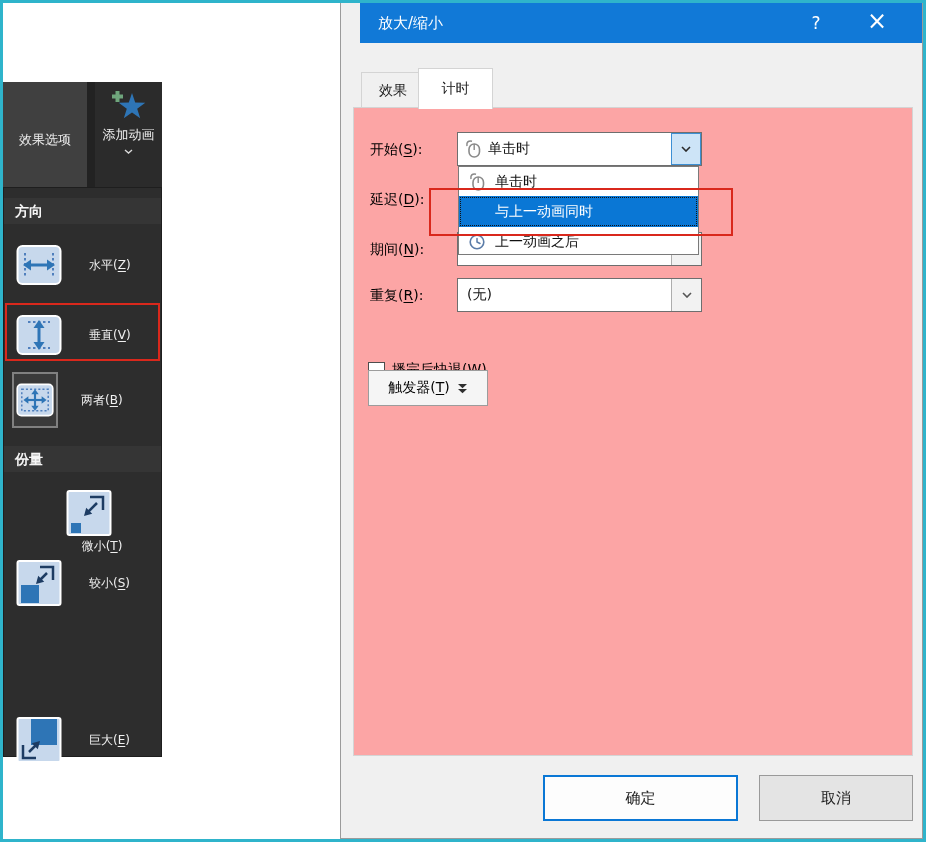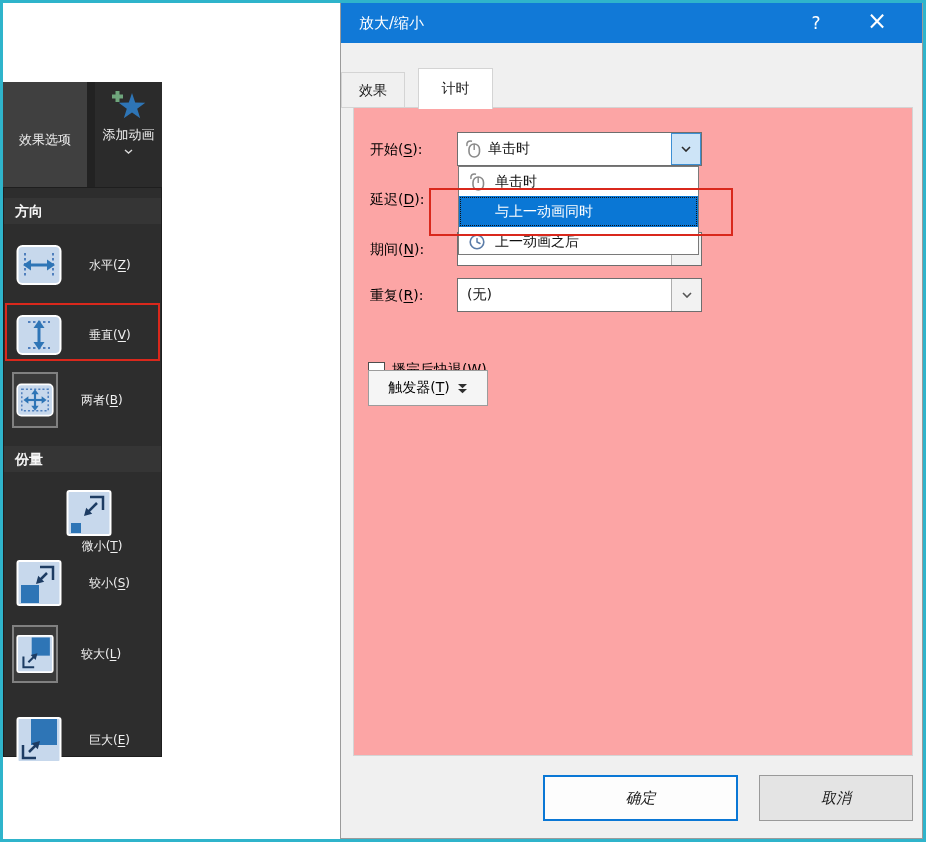--- a/index.html
+++ b/index.html
@@ -25,30 +25,30 @@
   .menu{position:absolute;left:3px;top:187px;width:159px;height:570px;background:#2d2d2d;border:1px solid #1e1e1e;color:#f0f0f0;z-index:5;}
   .menu-hdr{position:absolute;left:0;width:100%;height:26px;line-height:26px;padding-left:11px;font-size:14px;font-weight:bold;background:#353535;color:#f5f5f5;}
   .menu-row{position:absolute;left:0;width:100%;display:flex;align-items:center;padding-left:12px;cursor:default;}
   .menu-row .mlabel{margin-left:27px;font-size:12px;white-space:nowrap;}
   .iconbox{width:46px;flex:0 0 46px;display:flex;align-items:center;justify-content:center;}
   .sel-wrap{border:2px solid #808080;background:#3a3a3a;padding:2px;margin-left:-4px;}
   .sel-wrap + .mlabel{margin-left:23px;}
   .red-box{position:absolute;border:2px solid var(--red);z-index:40;pointer-events:none;}
 
   
-  .dialog{position:absolute;left:340px;top:3px;width:583px;height:836px;background:#f0f0f0;border:1px solid #9b9b9b;border-top:none;z-index:3;}
+  .dialog{position:absolute;left:340px;top:3px;width:583px;height:836px;background:#f0f0f0;border:1px solid #9b9b9b;border-top:none;z-index:3;padding-left:19px;}
   .titlebar{position:relative;height:40px;background:var(--titlebar);color:#fff;}
   .dlg-title{position:absolute;left:18px;top:0;line-height:40px;font-size:15px;}
   .tb-btn{position:absolute;top:0;width:56px;height:40px;text-align:center;line-height:40px;color:#fff;cursor:default;}
   .tb-help{right:78px;font-size:17px;}
   .tb-close{right:17px;font-size:24px;line-height:37px;}
   .dlg-body{position:absolute;left:0;top:40px;right:0;bottom:0;}
 
   .tab{position:absolute;font-size:14px;color:#1a1a1a;text-align:center;cursor:default;}
-  .tab-inactive{left:0;top:29px;width:64px;height:36px;line-height:34px;background:#f0f0f0;border:1px solid #d4d4d4;z-index:1;}
+  .tab-inactive{left:20px;top:29px;width:64px;height:36px;line-height:34px;background:#f0f0f0;border:1px solid #d4d4d4;z-index:1;}
   .tab-active{left:77px;top:25px;width:75px;height:41px;line-height:38px;background:#fff;border:1px solid #d4d4d4;border-bottom:none;z-index:3;}
   .tabpage{position:absolute;left:12px;top:64px;width:560px;height:649px;background:#fca5a5;border:1px solid #d4d4d4;z-index:2;}
 
   .fld-label{position:absolute;left:16px;height:34px;line-height:34px;font-size:14px;color:#000;white-space:nowrap;}
   .ak{text-decoration:underline;text-underline-offset:2px;}
 
   .combo{position:absolute;left:103px;width:245px;height:34px;background:#fff;border:1px solid #6e6e6e;display:flex;align-items:center;}
   .combo .cicon{width:30px;display:flex;justify-content:center;}
   .combo .cval{flex:1;font-size:14px;color:#111;white-space:nowrap;overflow:hidden;}
   .combo .cbtn{width:30px;height:100%;display:flex;align-items:center;justify-content:center;}
@@ -59,21 +59,21 @@
   .dl-item{display:flex;align-items:center;height:29px;padding-left:6px;font-size:14px;color:#111;cursor:default;}
   .dl-item .dlicon{width:24px;display:flex;justify-content:center;margin-right:6px;}
   .dl-sel{height:31px;background:var(--highlight);color:#fff;padding-left:36px;outline:1px dotted #111;outline-offset:-2px;}
 
   .chkrow{position:absolute;left:14px;top:221px;display:flex;align-items:center;cursor:default;margin-top:32px;}
   .chk{width:17px;height:17px;background:#fff;border:1px solid #4d4d4d;}
   .chklabel{margin-left:7px;font-size:14px;color:#000;}
 
   .trigger-btn{position:absolute;left:14px;top:262px;width:120px;height:36px;background:#f5f5f5;border:1px solid #9c9c9c;display:flex;align-items:center;justify-content:center;gap:7px;font-size:14px;color:#000;cursor:default;}
 
-  .btn{position:absolute;height:46px;font-size:15px;color:#1a1a1a;display:flex;align-items:center;justify-content:center;cursor:default;font-style:italic;}
+  .btn{position:absolute;height:46px;font-size:15px;color:#1a1a1a;display:flex;align-items:center;justify-content:center;cursor:default;}
   .btn-ok{left:202px;top:732px;width:195px;background:#fdfdfd;border:2px solid var(--highlight);}
   .btn-cancel{left:418px;top:732px;width:154px;background:#e4e4e4;border:1px solid #9a9a9a;}
 </style>
 </head>
 <body>
 
 <div class="screen">
   <div class="frame"></div>
 
   <div class="ribbon">
@@ -170,32 +170,20 @@
           <rect x="1.5" y="3" width="43" height="44" rx="2" fill="var(--icon-bg)" stroke="#fff" stroke-width="2"></rect>
           <rect x="5" y="27" width="18" height="18" fill="var(--star-blue)"></rect>
           <path d="M24 9 H37 V22" fill="none" stroke="#1d3c63" stroke-width="2.5"></path>
           <line x1="31" y1="15" x2="24" y2="22" stroke="#1d3c63" stroke-width="2.5"></line>
           <polygon points="20,26 22.2,17.8 28.2,23.8" fill="#1d3c63"></polygon>
         </svg>
       </span>
       <span class="mlabel"><span>较小(</span><span class="ak">S</span><span>)</span></span>
     </div>
 
-    <div class="menu-row" style="top:434px;height:64px;">
-      <span class="iconbox sel-wrap">
-        <svg width="46" height="50" viewBox="0 0 46 50">
-          <rect x="1.5" y="3" width="43" height="44" rx="2" fill="var(--icon-bg)" stroke="#fff" stroke-width="2"></rect>
-          <rect x="19" y="5" width="22" height="22" fill="var(--star-blue)"></rect>
-          <path d="M9 28 V41 H22" fill="none" stroke="#1d3c63" stroke-width="2.5"></path>
-          <line x1="15" y1="35" x2="22" y2="28" stroke="#1d3c63" stroke-width="2.5"></line>
-          <polygon points="26,24 23.8,32.2 17.8,26.2" fill="#1d3c63"></polygon>
-        </svg>
-      </span>
-      <span class="mlabel"><span>较大(</span><span class="ak">L</span><span>)</span></span>
-    </div>
 
     <div class="menu-row" style="top:522px;height:60px;">
       <span class="iconbox">
         <svg width="46" height="50" viewBox="0 0 46 50">
           <rect x="1.5" y="3" width="43" height="44" rx="2" fill="var(--icon-bg)" stroke="#fff" stroke-width="2"></rect>
           <rect x="15" y="4" width="26" height="26" fill="var(--star-blue)"></rect>
           <path d="M7 30 V43 H20" fill="none" stroke="#1d3c63" stroke-width="2.5"></path>
           <line x1="13" y1="37" x2="20" y2="30" stroke="#1d3c63" stroke-width="2.5"></line>
           <polygon points="24,26 21.8,34.2 15.8,28.2" fill="#1d3c63"></polygon>
         </svg>

